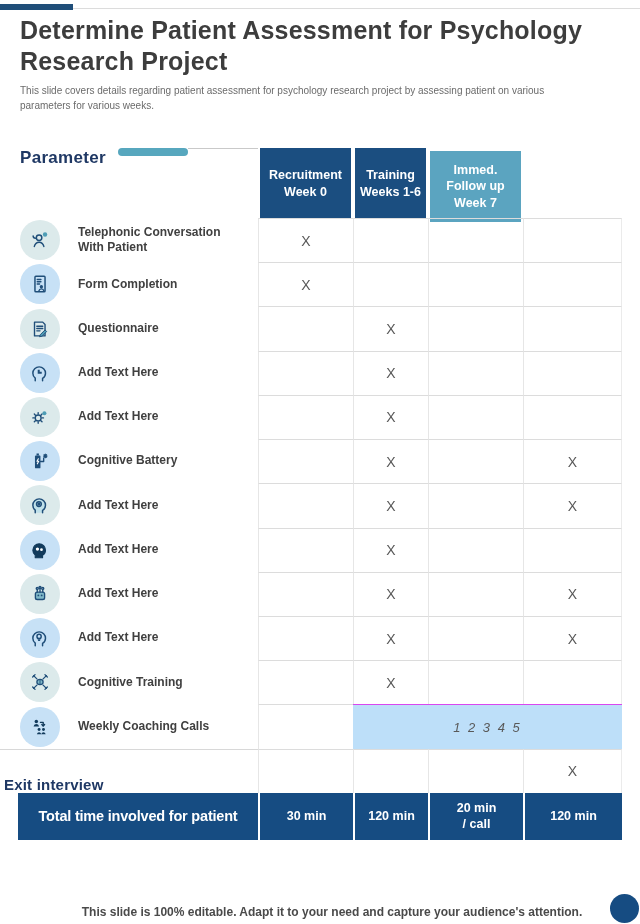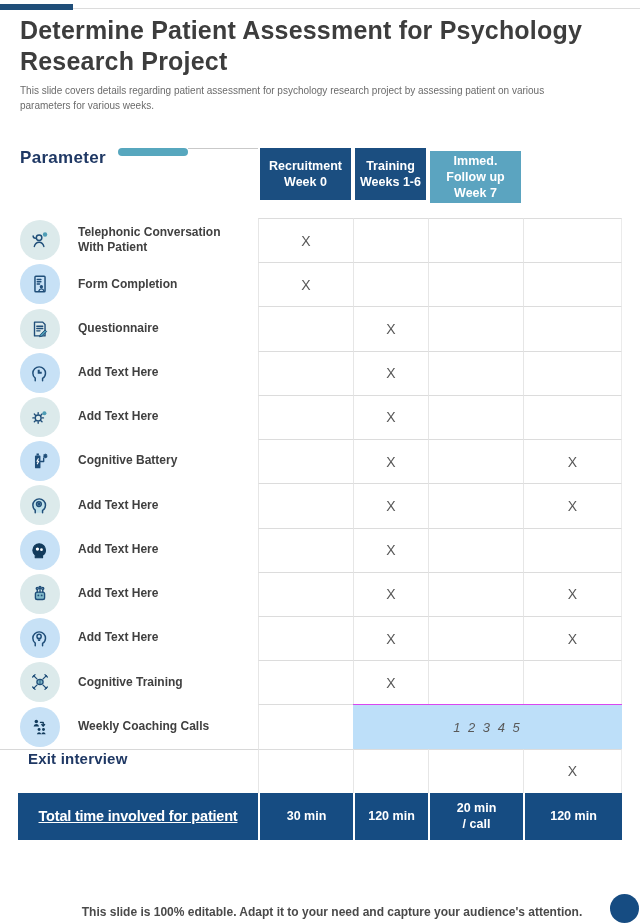--- a/index.html
+++ b/index.html
@@ -10,48 +10,48 @@
   .title{position:absolute;top:15px;left:20px;width:606px;font-size:25px;font-weight:bold;
          color:#3D3D3D;line-height:1.25;white-space:pre-line;letter-spacing:.2px;}
   .subtitle{position:absolute;top:83px;left:20px;width:600px;font-size:10px;color:#6B6B6B;
          line-height:1.5;white-space:pre-line;}
   .table{position:absolute;top:148px;left:0;width:622px;}
   .hdr{display:grid;grid-template-columns:258px 95px 75px 95px 99px;height:70px;}
   .pcell-h{display:flex;align-items:flex-start;padding-left:20px;}
   .param-label{font-size:17px;font-weight:bold;color:#1F3864;letter-spacing:.3px;}
   .pill{width:70px;height:8px;border-radius:4px;background:#57A7BE;margin-left:12px;flex:none;}
   .connector{flex:1;height:1px;background:#C9C9C9;}
-  .hcell{margin:0 2px;height:52px;display:flex;align-items:center;justify-content:center;
+  .hcell{margin:0 2px;height:71px;display:flex;align-items:center;justify-content:center;
          text-align:center;color:#fff;font-weight:bold;font-size:12.5px;line-height:1.3;
          white-space:pre-line;}
   .hcell.dark{background:#1B4E80;}
   .hcell.teal{background:#5BA4C0;}
   .hcell.late{margin-top:3px;}
   .rows{display:grid;grid-template-columns:258px 95px 75px 95px 99px;grid-auto-rows:44.23px;}
   .pcellr{display:flex;align-items:center;padding-left:20px;}
   .icon-wrap{width:40px;height:40px;border-radius:50%;display:flex;align-items:center;
          justify-content:center;flex:none;}
   .ic-teal{background:#DCEAEB;}
   .ic-blue{background:#C7E1F6;}
   .rlabel{margin-left:18px;font-size:12px;font-weight:bold;color:#404040;line-height:1.3;
          max-width:160px;}
   .mcell{border-left:1px solid #E6E6E6;border-top:1px solid #DCDCDC;display:flex;
          align-items:center;justify-content:center;font-size:14px;color:#595959;}
   .mcell.last{border-right:1px solid #EBEBEB;}
   .band{grid-column:3/6;background:#BDDFF9;border-top:1px solid #d946ef;display:flex;
          align-items:center;justify-content:center;font-size:13px;color:#595959;
          letter-spacing:2px;font-style:italic;}
-  .exit-cell{border-top:1px solid #D8D8D8;display:flex;align-items:flex-start;padding-left:28px;}
+  .exit-cell{border-top:1px solid #D8D8D8;display:flex;align-items:flex-end;padding-left:4px;}
   .exit-label{font-size:15px;font-weight:bold;color:#1F3864;letter-spacing:.2px;}
   .total{position:absolute;top:793px;left:0;width:622px;height:47px;display:grid;
          grid-template-columns:258px 95px 75px 95px 99px;}
   .tcell{background:#164C82;display:flex;align-items:center;justify-content:center;color:#fff;
          font-weight:bold;font-size:12.5px;border-left:2px solid #fff;white-space:pre-line;
          text-align:center;line-height:1.25;}
-  .tcell.first{margin-left:18px;border-left:none;font-size:14.5px;letter-spacing:-.2px;text-decoration:underline;}
+  .tcell.first{margin-left:18px;border-left:none;font-size:14.5px;letter-spacing:-.2px;}
   .footer{position:absolute;top:905px;left:12px;width:100%;text-align:center;font-size:12px;
          color:#4A4A4A;font-weight:bold;}
   .corner-dot{position:absolute;left:610px;top:894px;width:29px;height:29px;border-radius:50%;
          background:#164C82;}
   .ico{display:block;}
 </style>
 </head>
 <body>
 
 <div class="slide">

